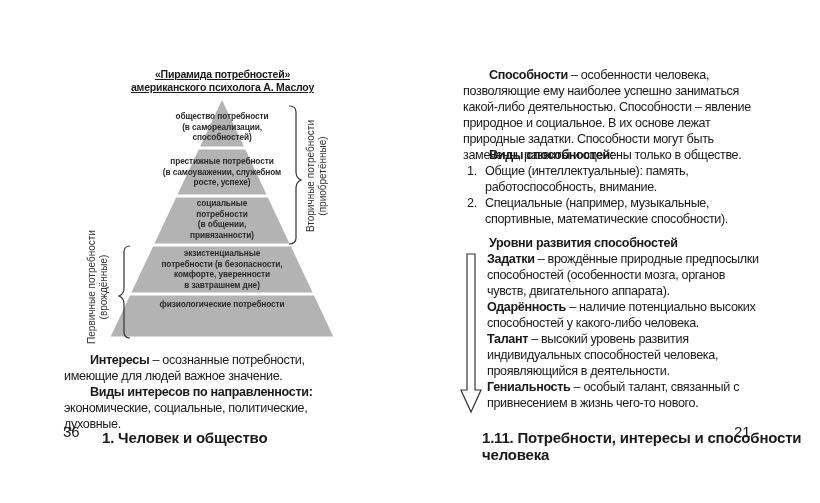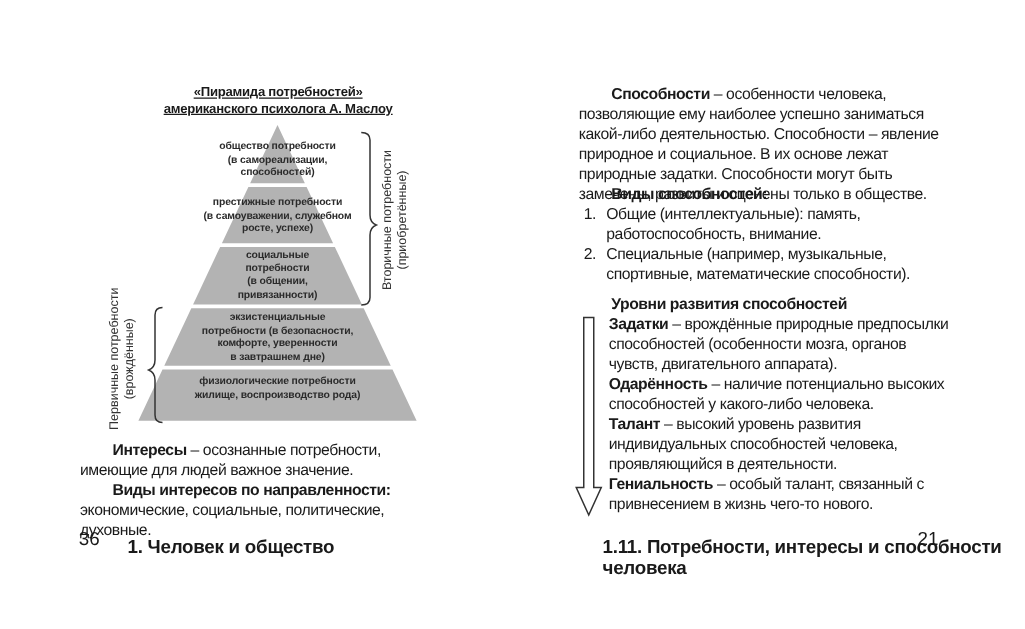--- a/index.html
+++ b/index.html
@@ -75,21 +75,20 @@
     <div>привязанности)</div>
   </div>
   <div class="band-label" style="left:137px; width:170px; top:248px;">
     <div>экзистенциальные</div>
     <div>потребности (в безопасности,</div>
     <div>комфорте, уверенности</div>
     <div>в завтрашнем дне)</div>
   </div>
   <div class="band-label" style="left:132px; width:180px; top:299px;">
     <div>физиологические потребности</div>
-    <div>жилище, воспроизводство рода)</div>
   </div>
 
   <div class="vert-label" style="left:252px; top:164px; width:130px; transform: rotate(-90deg);">
     <div>Вторичные потребности</div>
     <div>(приобретённые)</div>
   </div>
   <div class="vert-label" style="left:33px; top:275px; width:130px; transform: rotate(-90deg);">
     <div>Первичные потребности</div>
     <div>(врождённые)</div>
   </div>

